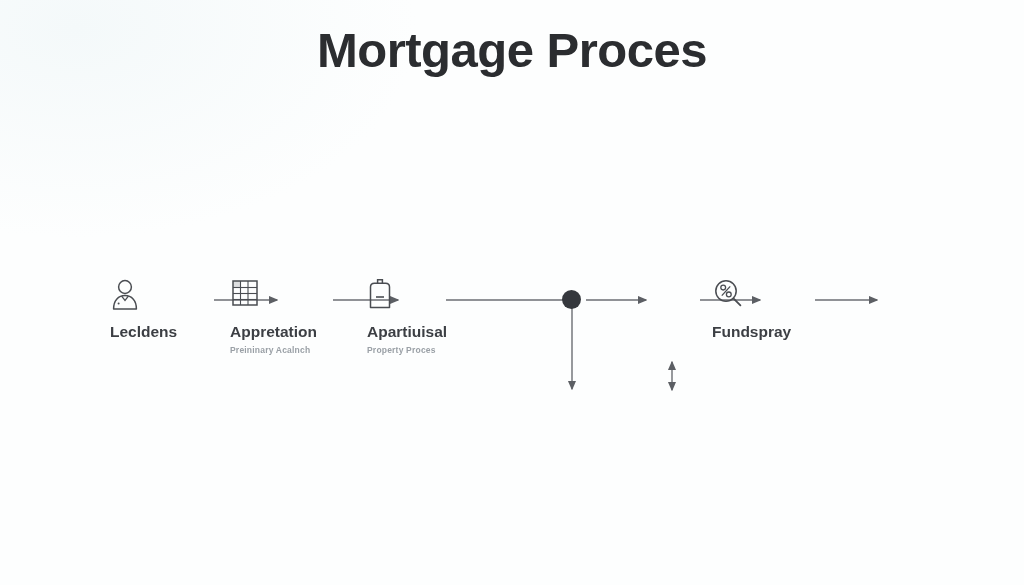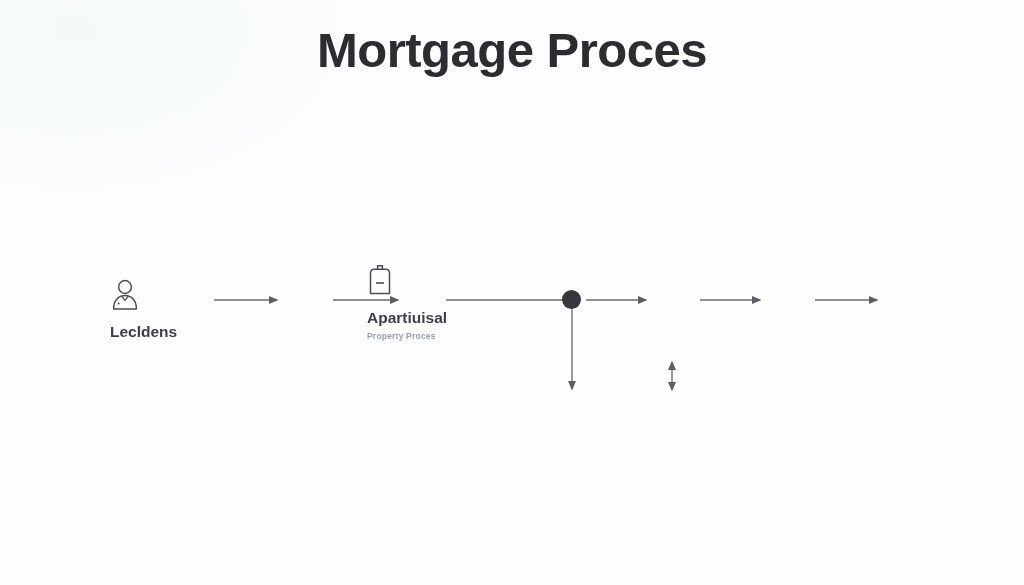--- a/index.html
+++ b/index.html
@@ -149,33 +149,61 @@
           <circle cx="15" cy="9" r="6.4" fill="none" stroke="#4a4d52" stroke-width="1.5"></circle>
           <path d="M3.6 31 C3.6 22.2 8.6 17.6 15 17.6 C21.4 17.6 26.4 22.2 26.4 31 Z" fill="none" stroke="#4a4d52" stroke-width="1.5" stroke-linejoin="round"></path>
           <path d="M11.6 18.2 L15 22.4 L18.4 18.2" fill="none" stroke="#4a4d52" stroke-width="1.3"></path>
           <circle cx="8.6" cy="25.4" r="1" fill="#4a4d52"></circle>
         </svg>
       </div>
       <div class="label">Lecldens</div>
       <div class="sublabel"></div>
     </div>
 
-
-    <div class="node" style="left:442px; top:264px;">
+    <div class="node" style="left:305px; top:278px;">
+      <div class="icon">
+        <svg width="30" height="30" viewBox="0 0 30 30">
+          <rect x="3" y="3" width="24" height="24" fill="none" stroke="#4a4d52" stroke-width="1.5"></rect>
+          <line x1="3" y1="9.5" x2="27" y2="9.5" stroke="#4a4d52" stroke-width="1.1"></line>
+          <line x1="3" y1="15.5" x2="27" y2="15.5" stroke="#4a4d52" stroke-width="1.1"></line>
+          <line x1="3" y1="21.5" x2="27" y2="21.5" stroke="#4a4d52" stroke-width="1.1"></line>
+          <line x1="10.5" y1="3" x2="10.5" y2="27" stroke="#4a4d52" stroke-width="1.1"></line>
+          <line x1="18" y1="3" x2="18" y2="27" stroke="#4a4d52" stroke-width="1.1"></line>
+          <rect x="3" y="3" width="7.5" height="6.5" fill="#4a4d52" opacity="0.18"></rect>
+        </svg>
+      </div>
+      <div class="label">Appretation</div>
+      <div class="sublabel">Preininary Acalnch</div>
+    </div>
+
+    <div class="node" style="left:442px; top:278px;">
       <div class="icon">
         <svg width="26" height="32" viewBox="0 0 26 32">
           <path d="M3.5 9 C3.5 6.6 5.2 5.2 7.4 5.2 L18.6 5.2 C20.8 5.2 22.5 6.6 22.5 9 L22.5 29.5 L3.5 29.5 Z" fill="none" stroke="#4a4d52" stroke-width="1.5" stroke-linejoin="round"></path>
           <path d="M10.6 5.4 L10.6 1.8 L15.4 1.8 L15.4 5.4" fill="none" stroke="#4a4d52" stroke-width="1.5"></path>
           <line x1="9" y1="19" x2="17" y2="19" stroke="#4a4d52" stroke-width="1.6"></line>
         </svg>
       </div>
       <div class="label">Apartiuisal</div>
       <div class="sublabel">Property Proces</div>
     </div>
 
     <div class="dot-node" style="left:572px; top:300px;">
       <div class="dot"></div>
     </div>
 
 
+    <div class="node" style="left:787px; top:278px;">
+      <div class="icon">
+        <svg width="32" height="32" viewBox="0 0 32 32">
+          <circle cx="14" cy="13" r="10.2" fill="none" stroke="#4a4d52" stroke-width="1.5"></circle>
+          <line x1="21.4" y1="20.4" x2="28.4" y2="27.4" stroke="#4a4d52" stroke-width="1.8" stroke-linecap="round"></line>
+          <line x1="18.2" y1="8.4" x2="9.8" y2="17.6" stroke="#4a4d52" stroke-width="1.3"></line>
+          <circle cx="11.2" cy="9.6" r="2.4" fill="none" stroke="#4a4d52" stroke-width="1.3"></circle>
+          <circle cx="16.8" cy="16.4" r="2.4" fill="none" stroke="#4a4d52" stroke-width="1.3"></circle>
+        </svg>
+      </div>
+      <div class="label">Fundspray</div>
+      <div class="sublabel"></div>
+    </div>
 
   </div>
 </div>
 
 </body></html>

